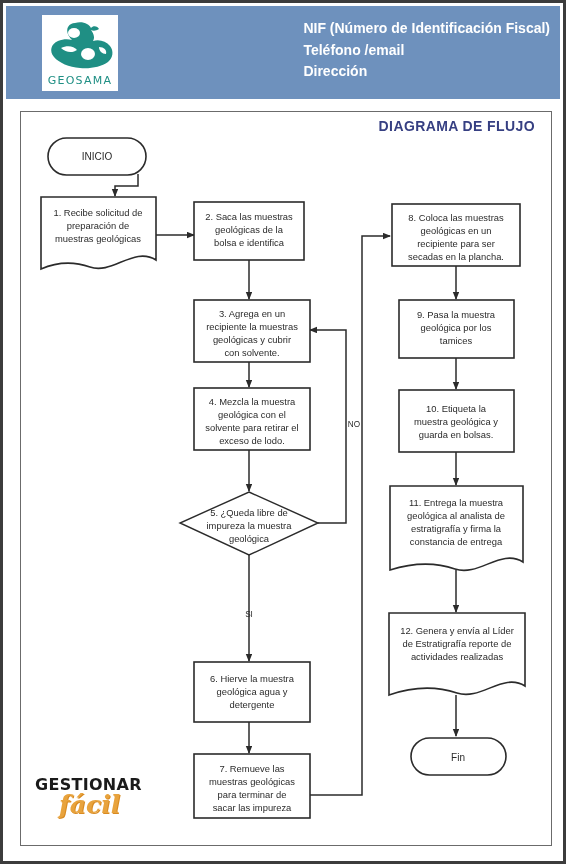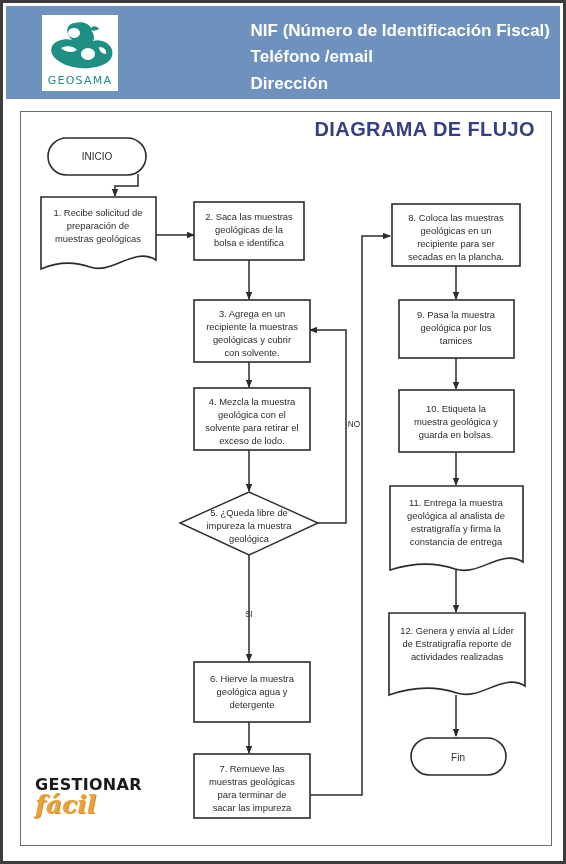--- a/index.html
+++ b/index.html
@@ -11,35 +11,35 @@
   
   .header{position:absolute;left:3px;top:3px;width:554px;height:93px;
           background:#6e91bd;box-sizing:border-box;}
   .logo-box{position:absolute;left:36px;top:9px;width:76px;height:76px;
             background:#ffffff;box-sizing:border-box;}
   .logo-globe{position:absolute;left:50%;top:6px;transform:translateX(-50%);}
   .logo-word{position:absolute;left:0;right:0;bottom:4px;text-align:center;
              font-size:11px;letter-spacing:1.2px;color:#1f8f84;
              font-family:"DejaVu Sans",sans-serif;}
   .hdr-lines{position:absolute;right:10px;top:12px;text-align:left;
-             color:#ffffff;font-weight:bold;font-size:17px;line-height:1.55;margin-left:48px;}
+             color:#ffffff;font-weight:bold;font-size:14px;line-height:1.55;margin-left:48px;}
 
   
   .frame{position:absolute;left:17px;top:108px;width:532px;height:735px;
          border:1.5px solid #6b6b6b;box-sizing:border-box;background:#fff;}
 
   .title{position:absolute;right:16px;top:6px;color:#363f82;
-         font-weight:bold;font-size:20px;letter-spacing:.4px;}
+         font-weight:bold;font-size:14px;letter-spacing:.4px;}
 
   
   .gf{position:absolute;left:14px;bottom:10px;width:140px;height:60px;}
   .gf-top{font-family:"DejaVu Sans",sans-serif;font-weight:bold;font-size:16px;
           letter-spacing:.3px;color:#1a1a1a;}
   .gf-bot{font-family:"DejaVu Serif",serif;font-style:italic;font-weight:bold;
-          font-size:25px;color:#e8a33d;margin-top:-4px;
+          font-size:25px;color:#e8a33d;margin-top:-4px;margin-left:24px;
           text-shadow:1px 1px 0 #d98b22;}
 
   
   #chart{position:absolute;left:0;top:0;width:532px;height:735px;}
   #chart text{font-family:"Liberation Sans",sans-serif;fill:#2b2b2b;}
   .nd{fill:#ffffff;stroke:#2b2b2b;stroke-width:1.6;}
   .nd2{fill:#ffffff;stroke:#2b2b2b;stroke-width:1.4;}
   .ln{stroke:#2b2b2b;stroke-width:1.5;fill:none;}
   .lbl{font-size:9.4px;text-anchor:middle;}
   .edg{font-size:8.2px;text-anchor:middle;fill:#3a3a3a;}

